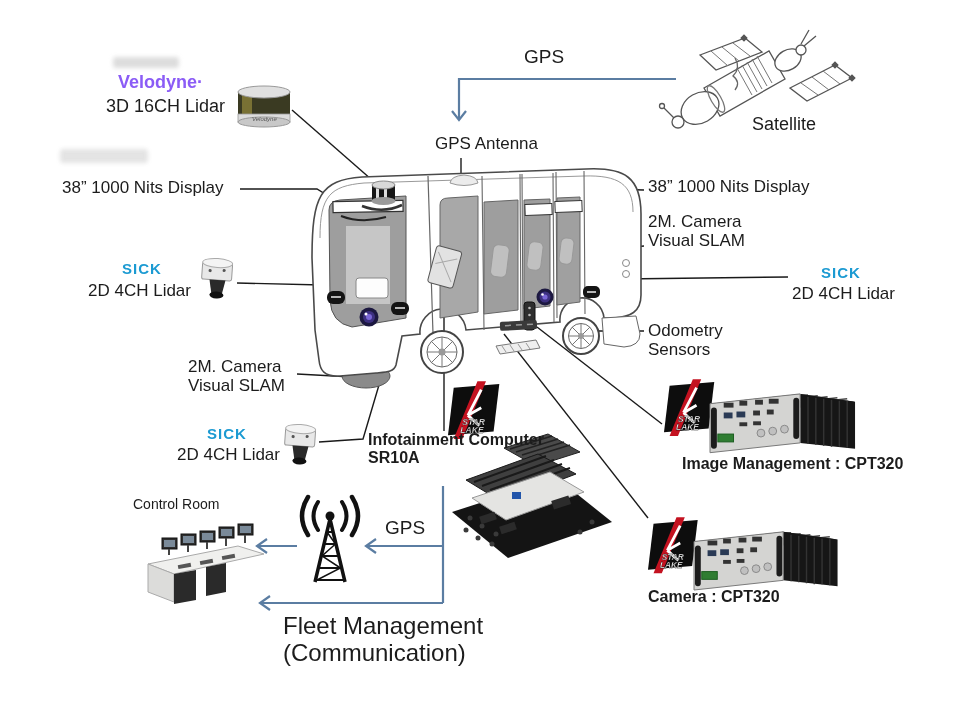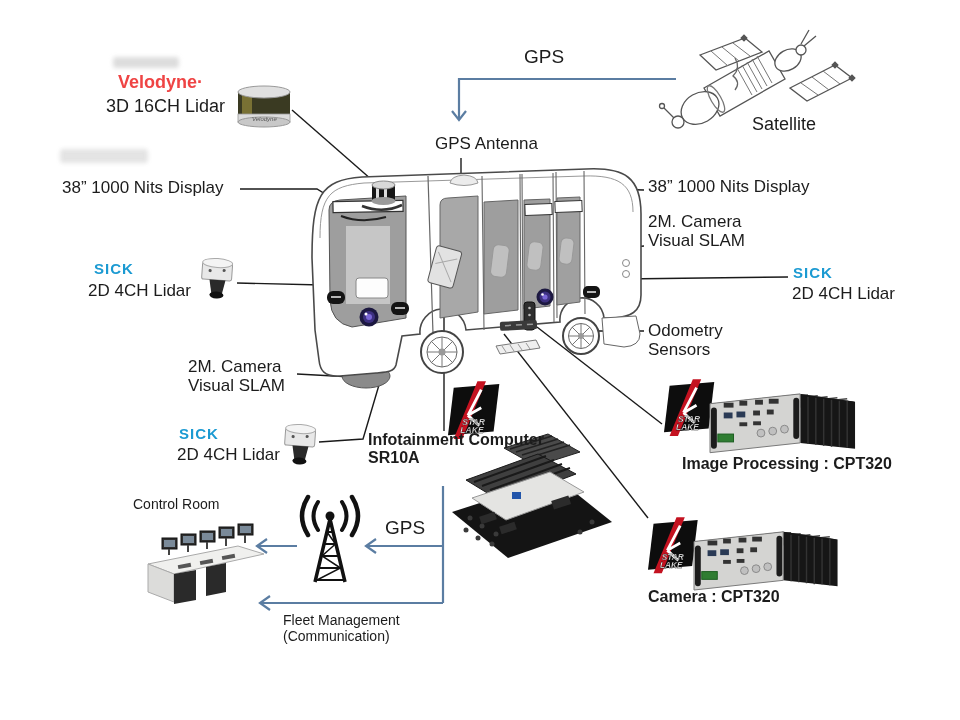--- a/index.html
+++ b/index.html
@@ -2,21 +2,21 @@
 <html><head>
 <meta charset="utf-8">
 <style>
   html,body{margin:0;padding:0;background:#fff;}
   .stage{position:relative;width:960px;height:720px;background:#ffffff;overflow:hidden;
          font-family:"Liberation Sans",sans-serif;}
   .layer{position:absolute;left:0;top:0;width:960px;height:720px;}
   .lbl{position:absolute;font-size:17px;color:#1c1c1c;line-height:1.12;white-space:nowrap;}
   .lbl.big{font-size:19px;}
   .lbl.bold{font-weight:bold;font-size:16px;}
-  .brand-sick{font-weight:bold;font-size:15px;letter-spacing:1px;}
+  .brand-sick{font-weight:bold;font-size:15px;letter-spacing:1px;margin-left:28px;}
   .brand-velo{font-weight:bold;font-size:18px;}
   .ghost{position:absolute;background:rgba(150,150,150,.32);filter:blur(2px);border-radius:3px;}
   .center{}
 </style>
 </head>
 <body>
 
 <div class="stage">
 
   <div class="ghost" style="left:113px;top:57px;width:66px;height:11px;"></div>
@@ -281,21 +281,21 @@
       <rect x="100" y="58" width="18" height="9" fill="#2b2b2b" transform="rotate(-18 109 62)"></rect>
     </g>
 
     <use href="#starlake" transform="translate(448,384) scale(0.95)"></use>
     <use href="#starlake" transform="translate(664,382) scale(0.93)"></use>
     <use href="#starlake" transform="translate(648,520) scale(0.92)"></use>
     <use href="#cpt" transform="translate(710,388) scale(0.98)"></use>
     <use href="#cpt" transform="translate(694,526) scale(0.97)"></use>
   </svg>
 
-  <div class="lbl brand-velo" style="left:118px;top:72px;color:#ef4444;">Velodyne·</div>
+  <div class="lbl brand-velo" style="left:118px;top:72px;color:#8b5cf6;">Velodyne·</div>
   <div class="lbl" style="left:106px;top:96px;font-size:18px;">3D 16CH Lidar</div>
 
   <div class="lbl big" style="left:524px;top:46px;">GPS</div>
   <div class="lbl" style="left:752px;top:114px;font-size:18px;">Satellite</div>
   <div class="lbl" style="left:435px;top:134px;">GPS Antenna</div>
 
   <div class="lbl" style="left:62px;top:178px;">38” 1000 Nits Display</div>
   <div class="lbl" style="left:648px;top:177px;">38” 1000 Nits Display</div>
 
   <div class="lbl" style="left:648px;top:212px;">
@@ -323,21 +323,21 @@
   <div class="lbl" style="left:177px;top:445px;">2D 4CH Lidar</div>
 
   <div class="lbl bold center" style="left:368px;top:431px;width:168px;">
     <div>Infotainment Computer</div>
     <div>SR10A</div>
   </div>
 
   <div class="lbl big" style="left:385px;top:517px;">GPS</div>
   <div class="lbl" style="left:133px;top:497px;font-size:14px;">Control Room</div>
 
-  <div class="lbl" style="left:283px;top:613px;font-size:14px;">
+  <div class="lbl" style="left:283px;top:613px;font-size:24px;">
     <div>Fleet Management</div>
     <div>(Communication)</div>
   </div>
 
-  <div class="lbl bold" style="left:682px;top:455px;">Image Processing : CPT320</div>
+  <div class="lbl bold" style="left:682px;top:455px;">Image Management : CPT320</div>
   <div class="lbl bold" style="left:648px;top:588px;">Camera : CPT320</div>
 
 </div>
 
 </body></html>

